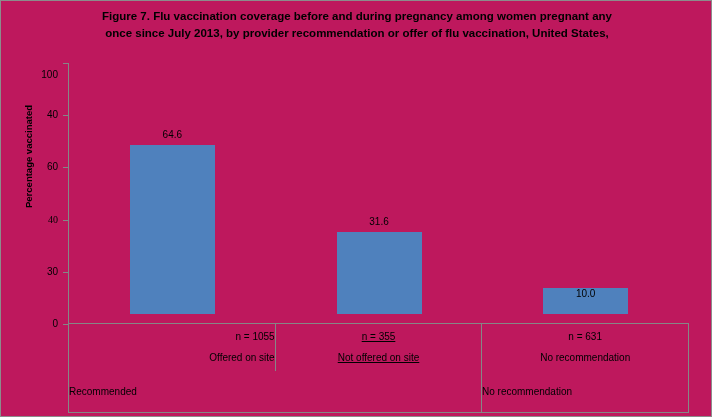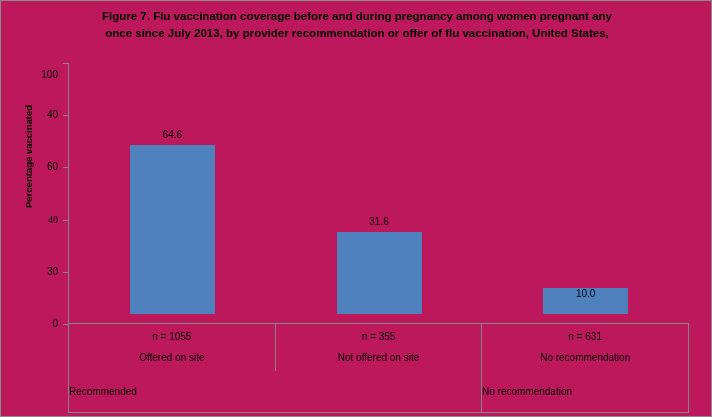--- a/index.html
+++ b/index.html
@@ -204,25 +204,25 @@
       <div class="bar" style="left: 60.8333px; width: 85px; height: 168.606px; background: rgb(79, 129, 189);"></div>
       <div class="bar-value" style="left: 60.8333px; width: 85px; top: 76.394px;">64.6</div>
       <div class="bar" style="left: 267.5px; width: 85px; height: 82.476px; background: rgb(79, 129, 189);"></div>
       <div class="bar-value" style="left: 267.5px; width: 85px; top: 162.524px;">31.6</div>
       <div class="bar" style="left: 474.167px; width: 85px; height: 26.1px; background: rgb(79, 129, 189);"></div>
       <div class="bar-value" style="left: 474.167px; width: 85px; top: 218.9px; margin-top: 16px;">10.0</div>
     </div>
 
   <div class="label-table">
     <div class="row-cats" id="row-cats">
-        <div class="cat-cell" style="flex: 1 1 0px;">
+        <div class="cat-cell" style="flex: 1 1 0px; align-items: flex-end;">
           <div class="cat-n">n = 1055</div>
           <div>Offered on site</div>
         </div>
-        <div class="cat-cell" style="flex: 1 1 0px;">
+        <div class="cat-cell" style="flex: 1 1 0px; text-decoration: underline;">
           <div class="cat-n">n = 355</div>
           <div>Not offered on site</div>
         </div>
         <div class="cat-cell" style="flex: 1 1 0px;">
           <div class="cat-n">n = 631</div>
           <div>No recommendation</div>
         </div>
       </div>
     <div class="row-groups" id="row-groups">
         <div class="group-cell" style="flex: 2 1 0px;">

